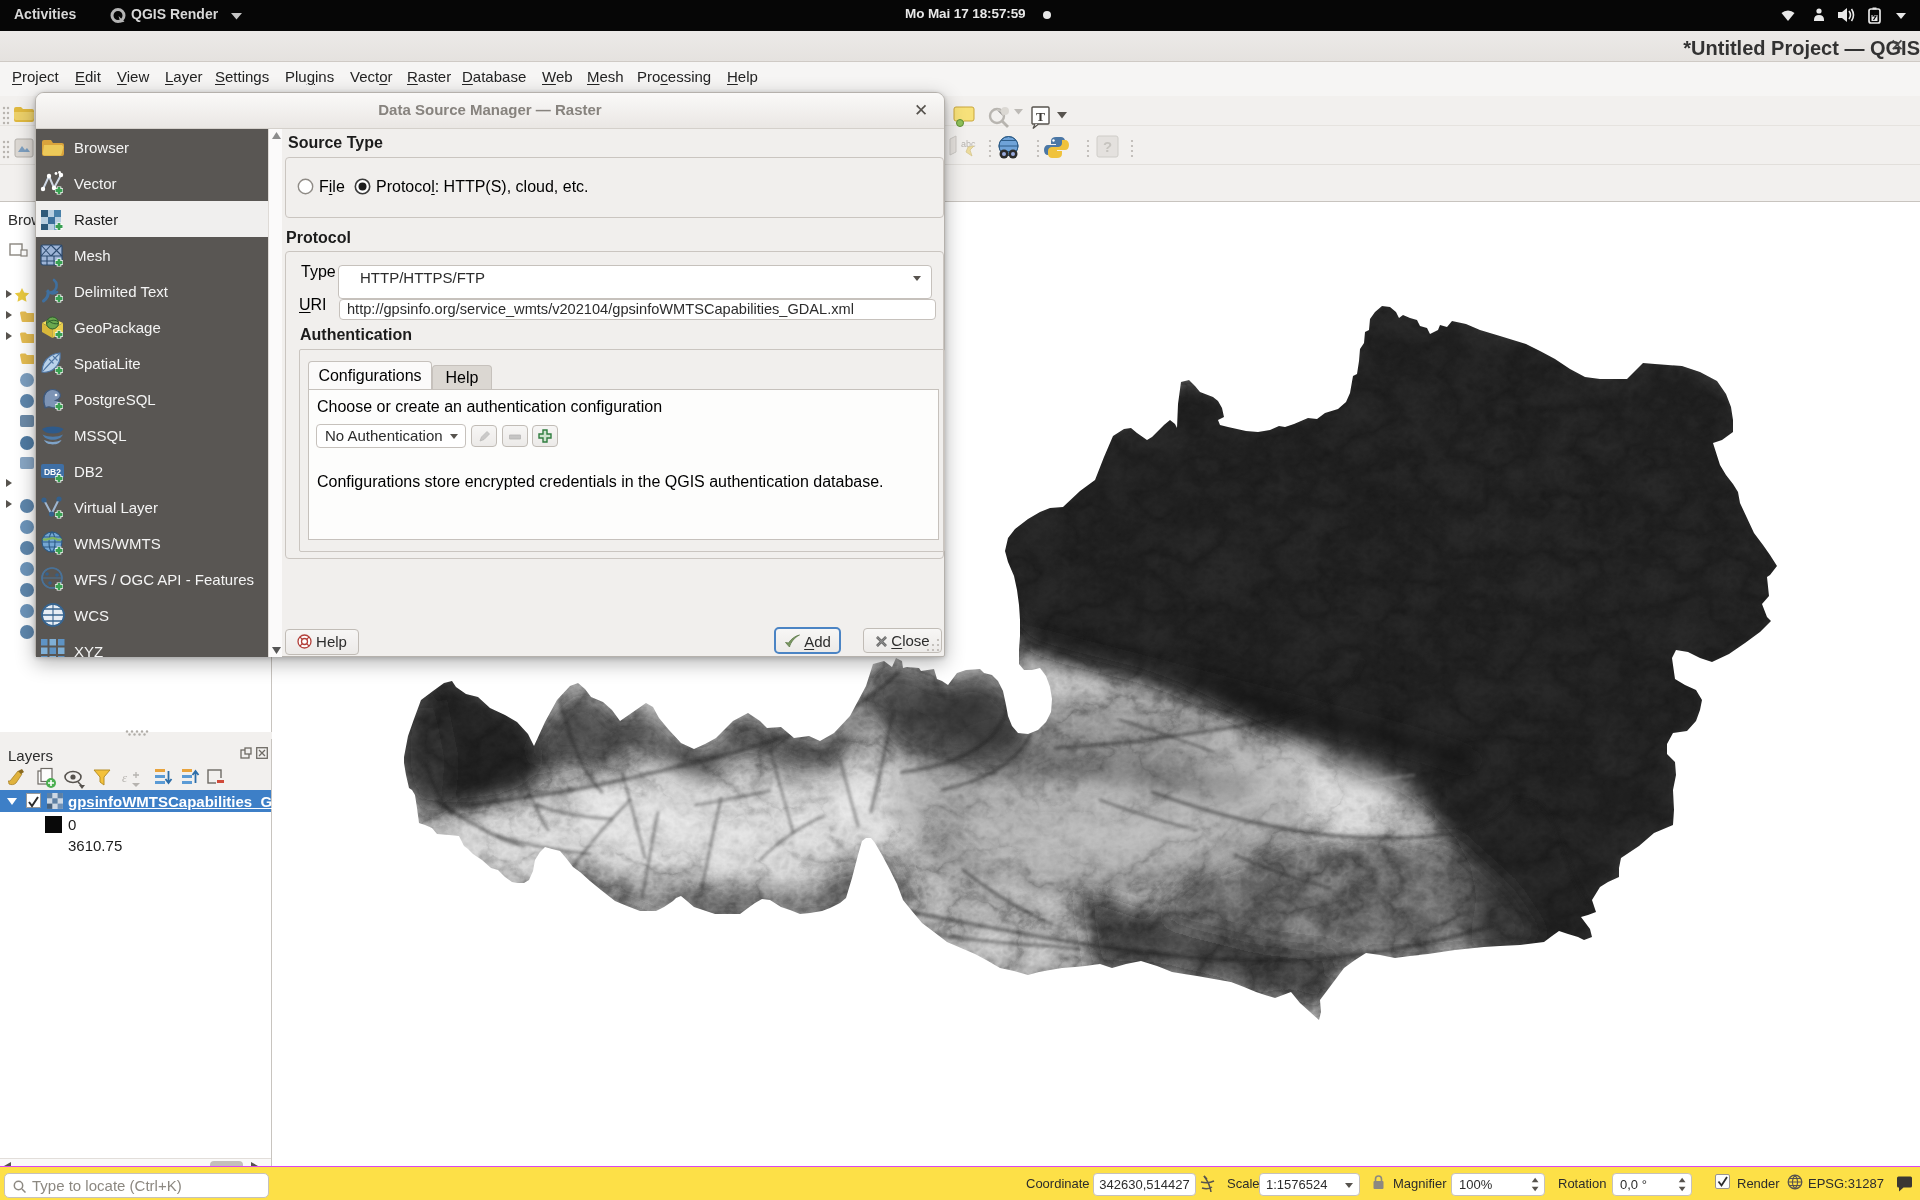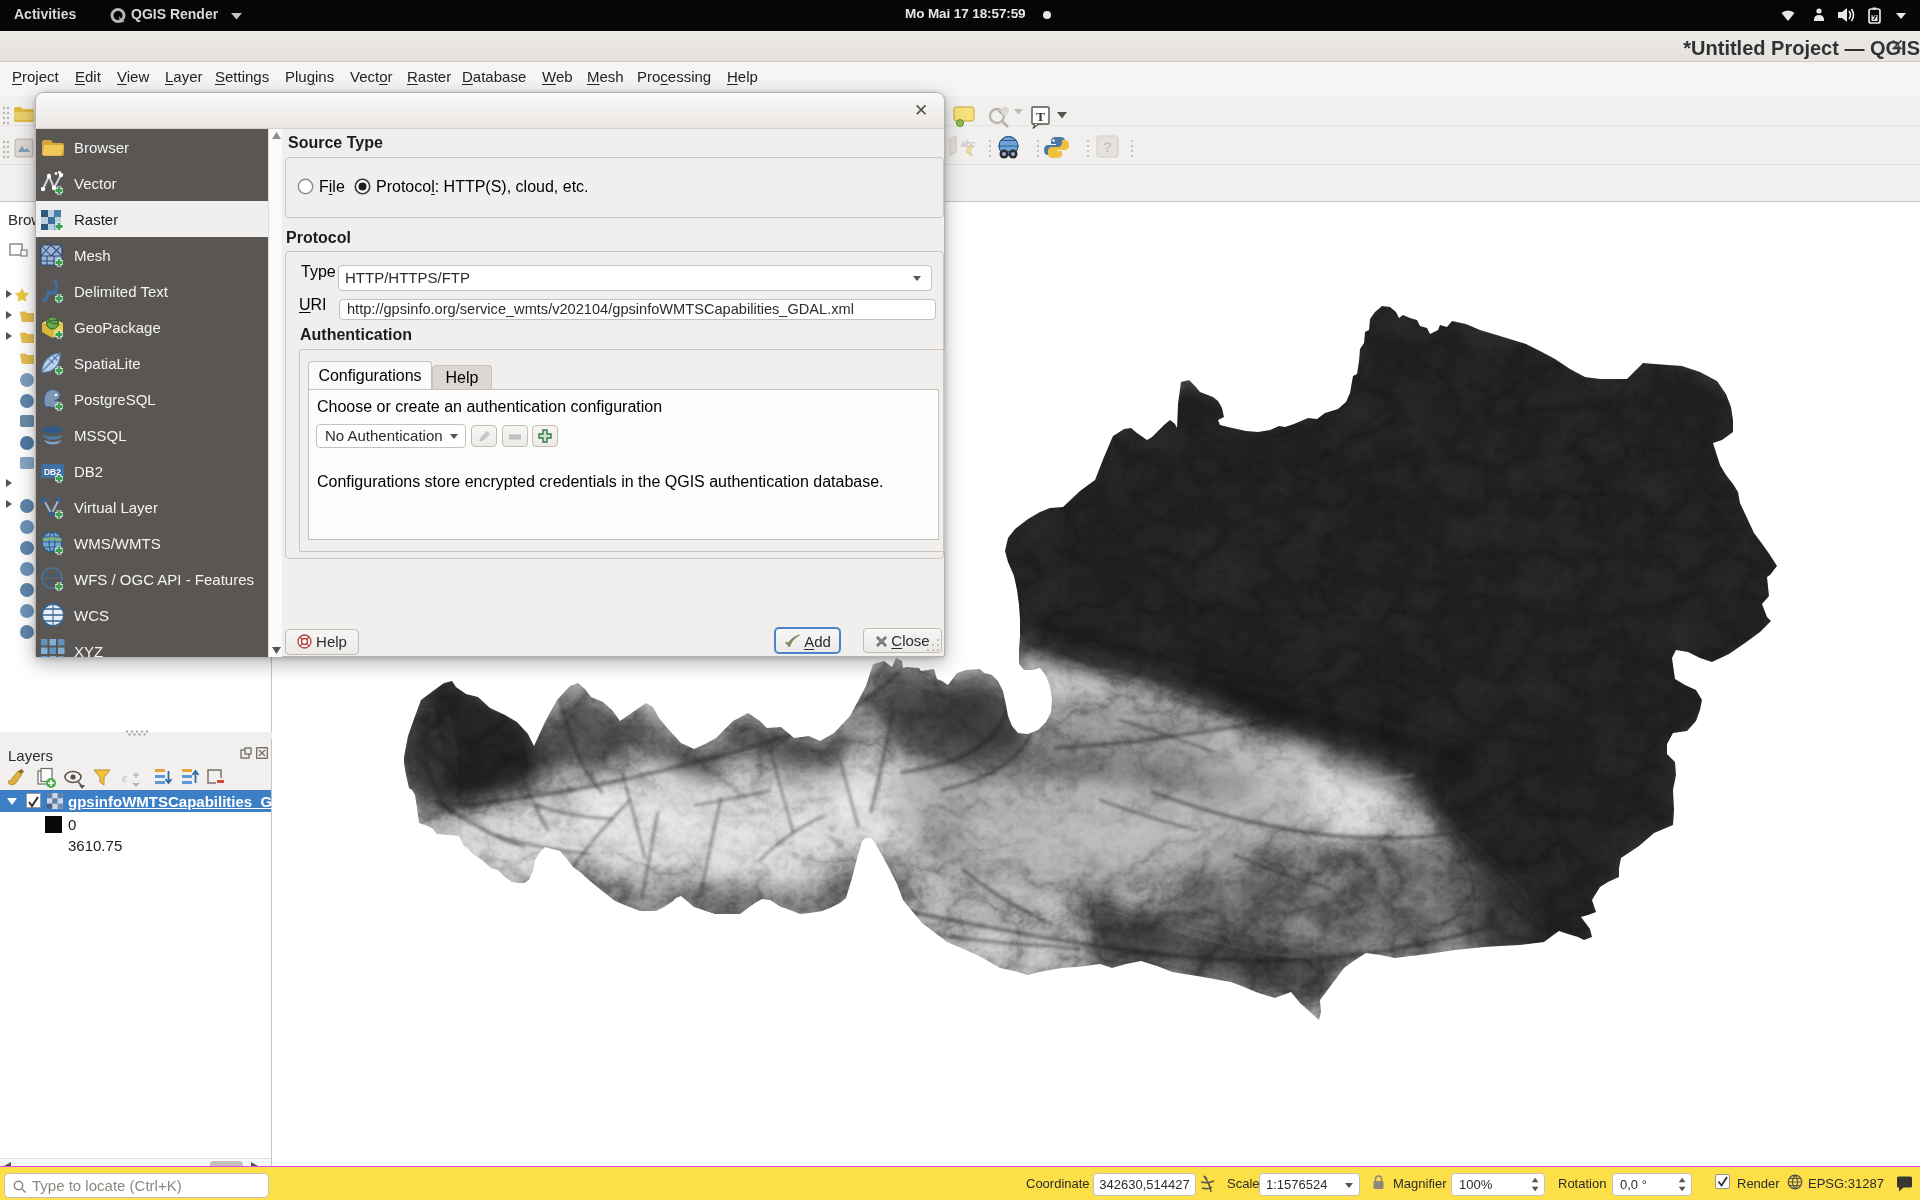--- a/index.html
+++ b/index.html
@@ -526,20 +526,21 @@
       <circle cx="8" cy="8" r="6.8" fill="none" stroke="#57534e" stroke-width="1.3"></circle>
       <path d="M1.2 8h13.6M8 1.2a10 10 0 0 0 0 13.6M8 1.2a10 10 0 0 1 0 13.6M2.5 4.5h11M2.5 11.5h11" stroke="#57534e" stroke-width="1.1" fill="none"></path>
     </svg>
   <span class="abs" style="left:1808px;top:9px">EPSG:31287</span>
   <svg class="abs" style="left:1895px;top:8px" width="19" height="17" viewBox="0 0 19 17">
       <path d="M2 3q0-1.5 1.5-1.5h12q1.5 0 1.5 1.5v8q0 1.5-1.5 1.5h-7l-4.5 4v-4H3.5q-1.5 0-1.5-1.5Z" fill="#3a3733"></path>
     </svg>
 </div>
 <div id="dialog">
   <div id="dlghead">
+      <div class="t">Data Source Manager — Raster</div>
       <div class="x">✕</div>
     </div>
   <div id="sidebar">
     <div class="sbitem" style="top:0px">
         <svg class="ic" viewBox="0 0 26 26">
           <path d="M2 8q0-2 2-2h7l2 3h9q2 0 2 2v9q0 2-2 2H4q-2 0-2-2Z" fill="#d9a33c"></path>
           <path d="M4 11l18 0 1.5 2-2 7q-.4 1.6-2 1.6H4.6q-1.8 0-1.9-1.8Z" fill="#ecc959"></path>
         </svg>
         <span class="lbl">Browser</span>
       </div>
@@ -708,21 +709,21 @@
     </svg>
   <span class="abs" style="left:283px;top:85px">F<u>i</u>le</span>
   <svg class="abs" style="left:318px;top:85px" width="17" height="17">
       <circle cx="8.5" cy="8.5" r="7.2" fill="#fff" stroke="#3a3a3a" stroke-width="1.6"></circle>
       <circle cx="8.5" cy="8.5" r="4" fill="#1d1d1d"></circle>
     </svg>
   <span class="abs" style="left:340px;top:85px">Protoco<u>l</u>: HTTP(S), cloud, etc.</span>
   <div class="abs grouplabel" style="left:250px;top:136px;font-size:16px">Protocol</div>
   <div class="groupbox" style="left:249px;top:158px;width:659px;height:308px"></div>
   <span class="abs" style="left:265px;top:170px">Type</span>
-  <div class="input" style="left:302px;top:172px;width:594px;height:26px;line-height:24px;padding-left:6px">HTTP/HTTPS/FTP<span style="position:absolute;right:10px;top:10px" class="arrow-dn"></span></div>
+  <div class="input" style="left:302px;top:172px;width:594px;height:34px;line-height:24px;padding-left:21px">HTTP/HTTPS/FTP<span style="position:absolute;right:10px;top:10px" class="arrow-dn"></span></div>
   <span class="abs" style="left:263px;top:203px"><u>U</u>RI</span>
   <div class="input" style="left:303px;top:206px;width:597px;height:21px;line-height:19px;padding-left:7px;font-size:14.6px">http://gpsinfo.org/service_wmts/v202104/gpsinfoWMTSCapabilities_GDAL.xml</div>
   <div class="abs grouplabel" style="left:264px;top:233px">Authentication</div>
   <div class="groupbox" style="left:263px;top:256px;width:646px;height:203px;border-radius:2px"></div>
   <div class="abs" style="left:272px;top:268px;width:124px;height:28px;background:#fbfafa;border:1px solid #c6c1bc;border-bottom:0;border-radius:4px 4px 0 0;text-align:center;line-height:27px;z-index:2">Configurations</div>
   <div class="abs" style="left:396px;top:272px;width:60px;height:24px;background:#dbd7d2;border:1px solid #c6c1bc;border-bottom:0;border-radius:4px 4px 0 0;text-align:center;line-height:23px">Help</div>
   <div class="abs" style="left:272px;top:296px;width:631px;height:151px;background:#fdfdfc;border:1px solid #c6c1bc"></div>
   <span class="abs" style="left:281px;top:305px;z-index:2">Choose or create an authentication configuration</span>
   <div class="input" style="left:280px;top:331px;width:150px;height:24px;line-height:22px;padding-left:8px;z-index:2">No Authentication<span style="position:absolute;right:7px;top:9px" class="arrow-dn"></span></div>
   <div class="btn" style="left:435px;top:332px;width:26px;height:22px;z-index:2"><svg width="13" height="13" style="margin-top:4px;opacity:.45">

